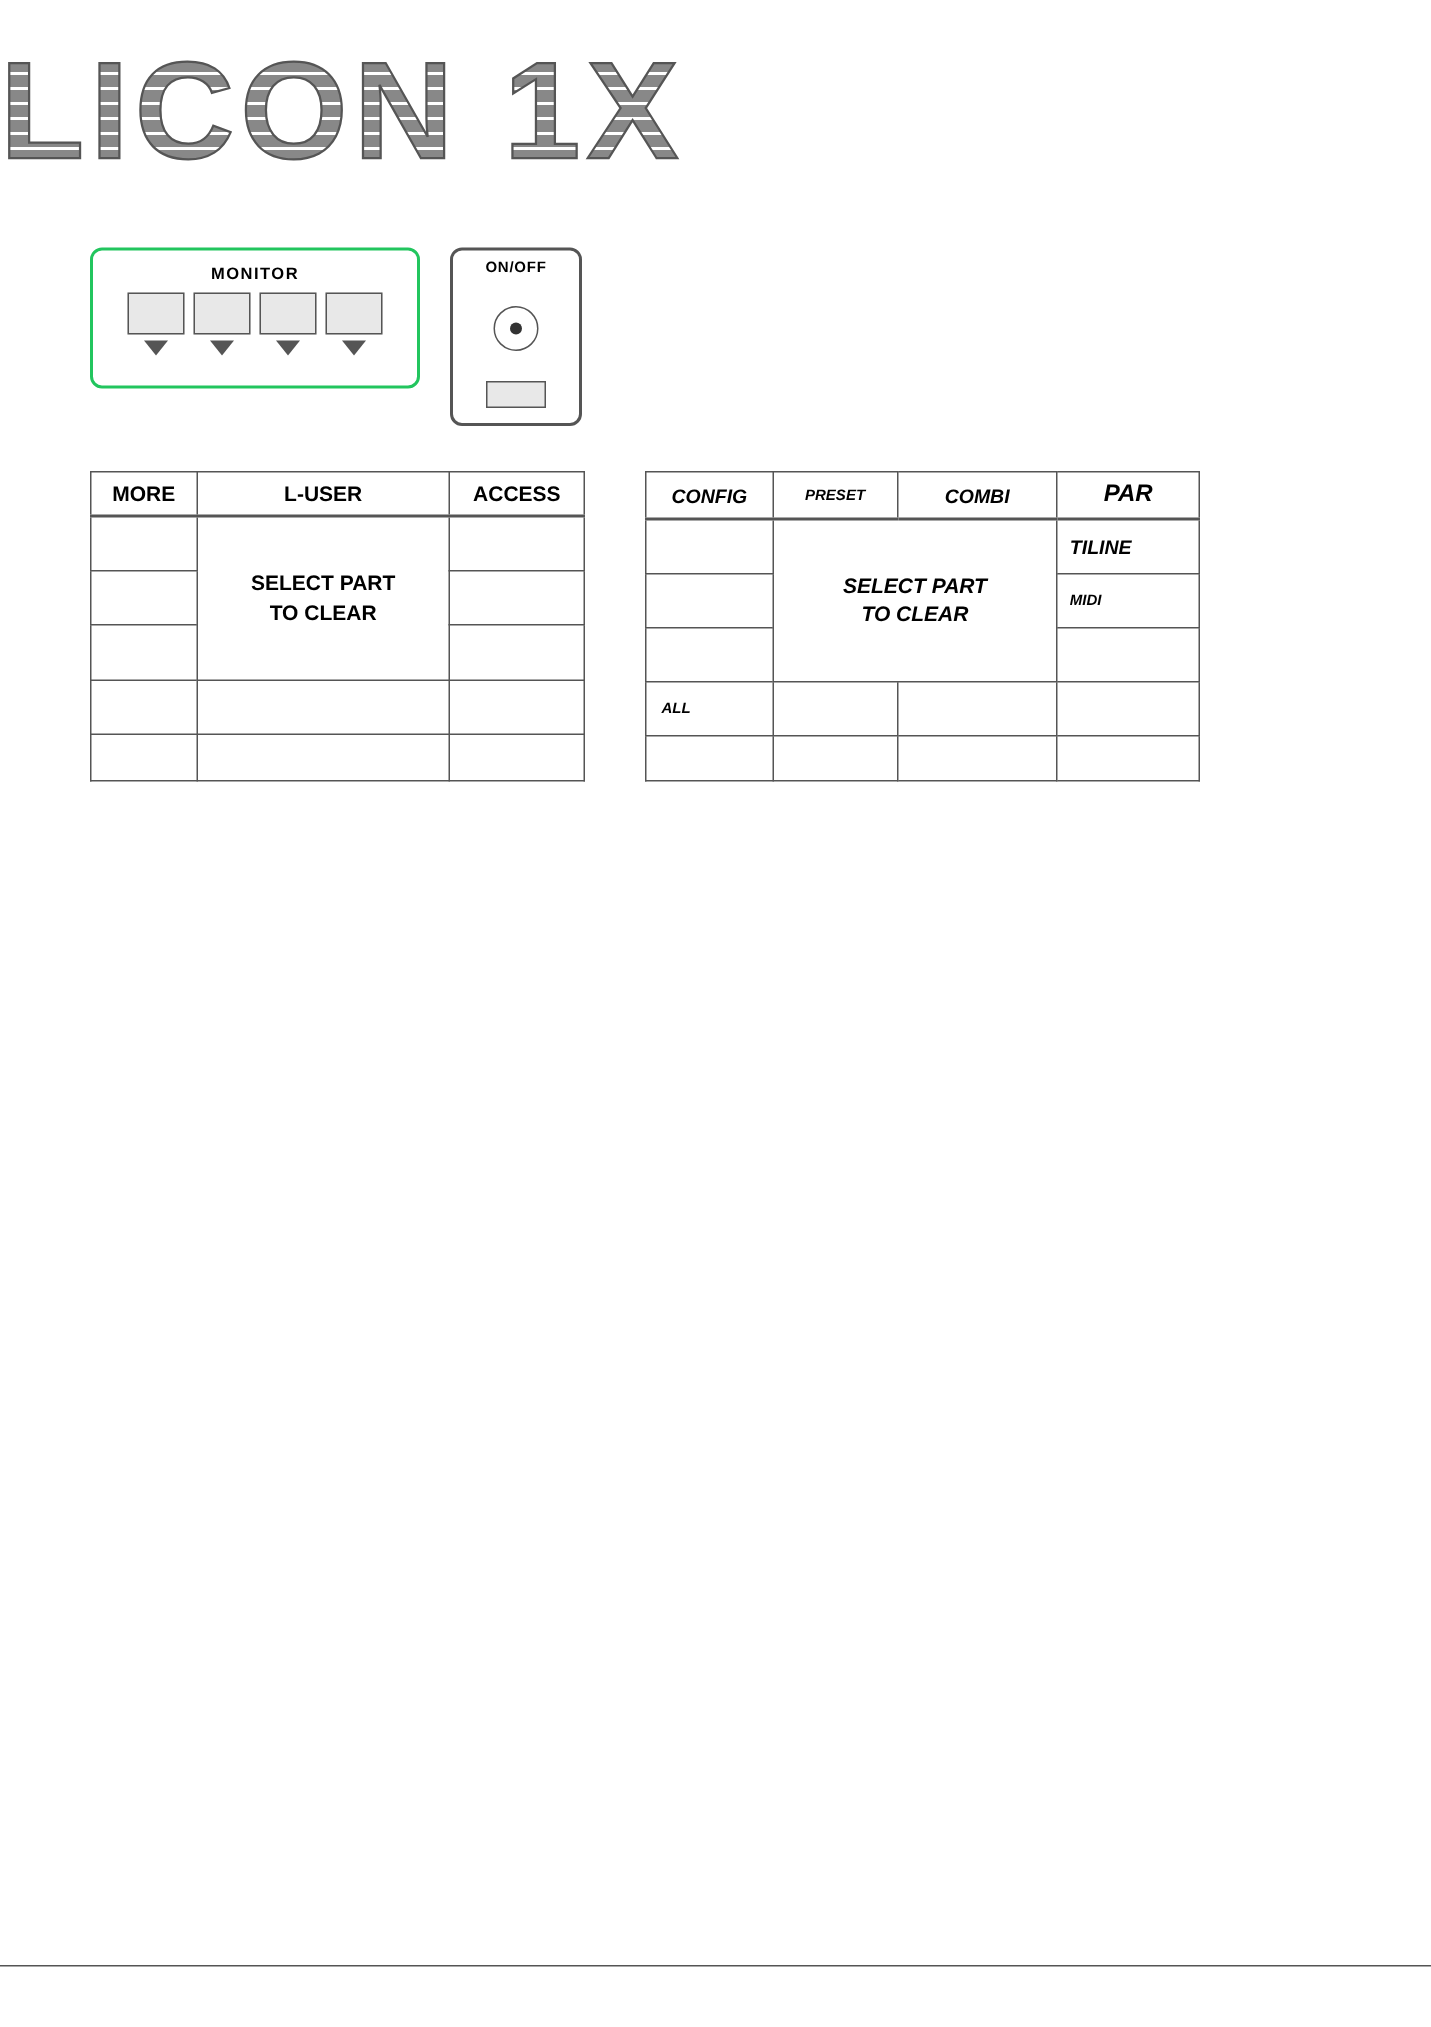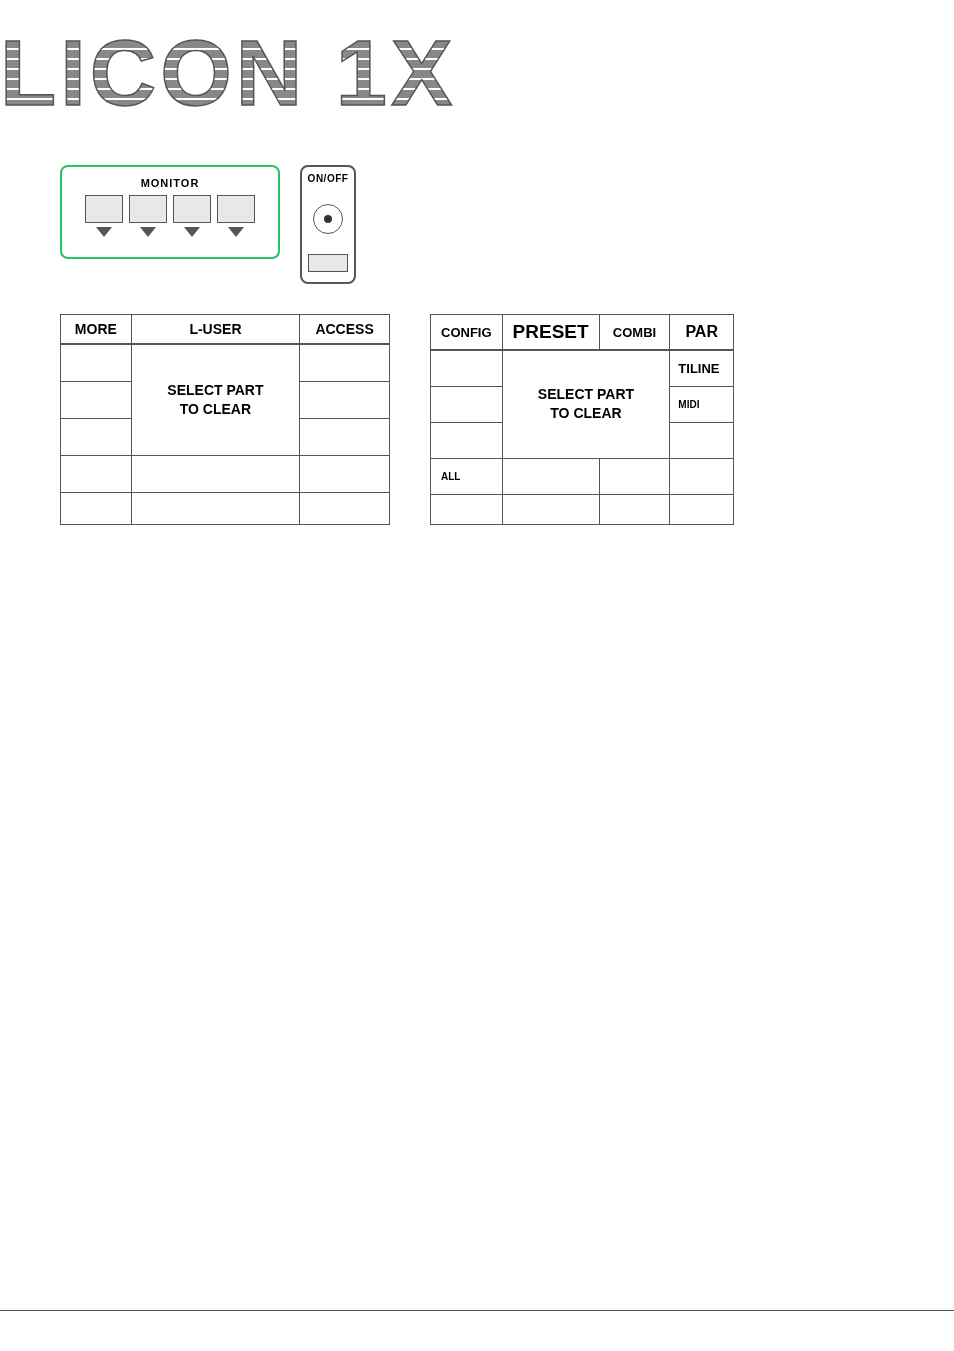--- a/index.html
+++ b/index.html
@@ -71,21 +71,21 @@
       width: 0;
       height: 0;
       border-left: 8px solid transparent;
       border-right: 8px solid transparent;
       border-top: 10px solid #555;
     }
 
     .onoff-box {
       border: 2px solid #555;
       border-radius: 8px;
-      width: 56px;
+      width: 88px;
       padding: 6px 8px 10px 8px;
       display: flex;
       flex-direction: column;
       align-items: center;
       gap: 20px;
     }
 
     .onoff-label {
       font-size: 10px;
       font-weight: bold;
@@ -265,25 +265,25 @@
         <td class="empty-cell"></td>
       </tr>
       <tr class="bottom-row-short">
         <td class="empty-cell"></td>
         <td class="empty-cell"></td>
         <td class="empty-cell"></td>
       </tr>
     </tbody>
   </table>
 
-  <table class="menu-table" style="width: 304px;">
+  <table class="menu-table" style="width: 370px; font-style: italic;">
     <thead>
       <tr class="header-row">
         <th style="width:60px;font-size:13px;">CONFIG</th>
-        <th style="width:70px;font-size:19px;margin-left:48px;">PRESET</th>
+        <th style="width:70px;font-size:10px;margin-left:48px;">PRESET</th>
         <th style="width:90px;font-size:13px;">COMBI</th>
         <th style="width:80px;font-size:16px;">PAR</th>
       </tr>
     </thead>
     <tbody>
       <tr class="row-tall">
         <td class="empty-cell"></td>
         <td class="select-part-cell" colspan="2" rowspan="3" style="line-height:1.4;">SELECT PART<br>TO CLEAR</td>
         <td style="font-weight:bold;font-size:13px;padding:6px 8px;">TILINE</td>
       </tr>

